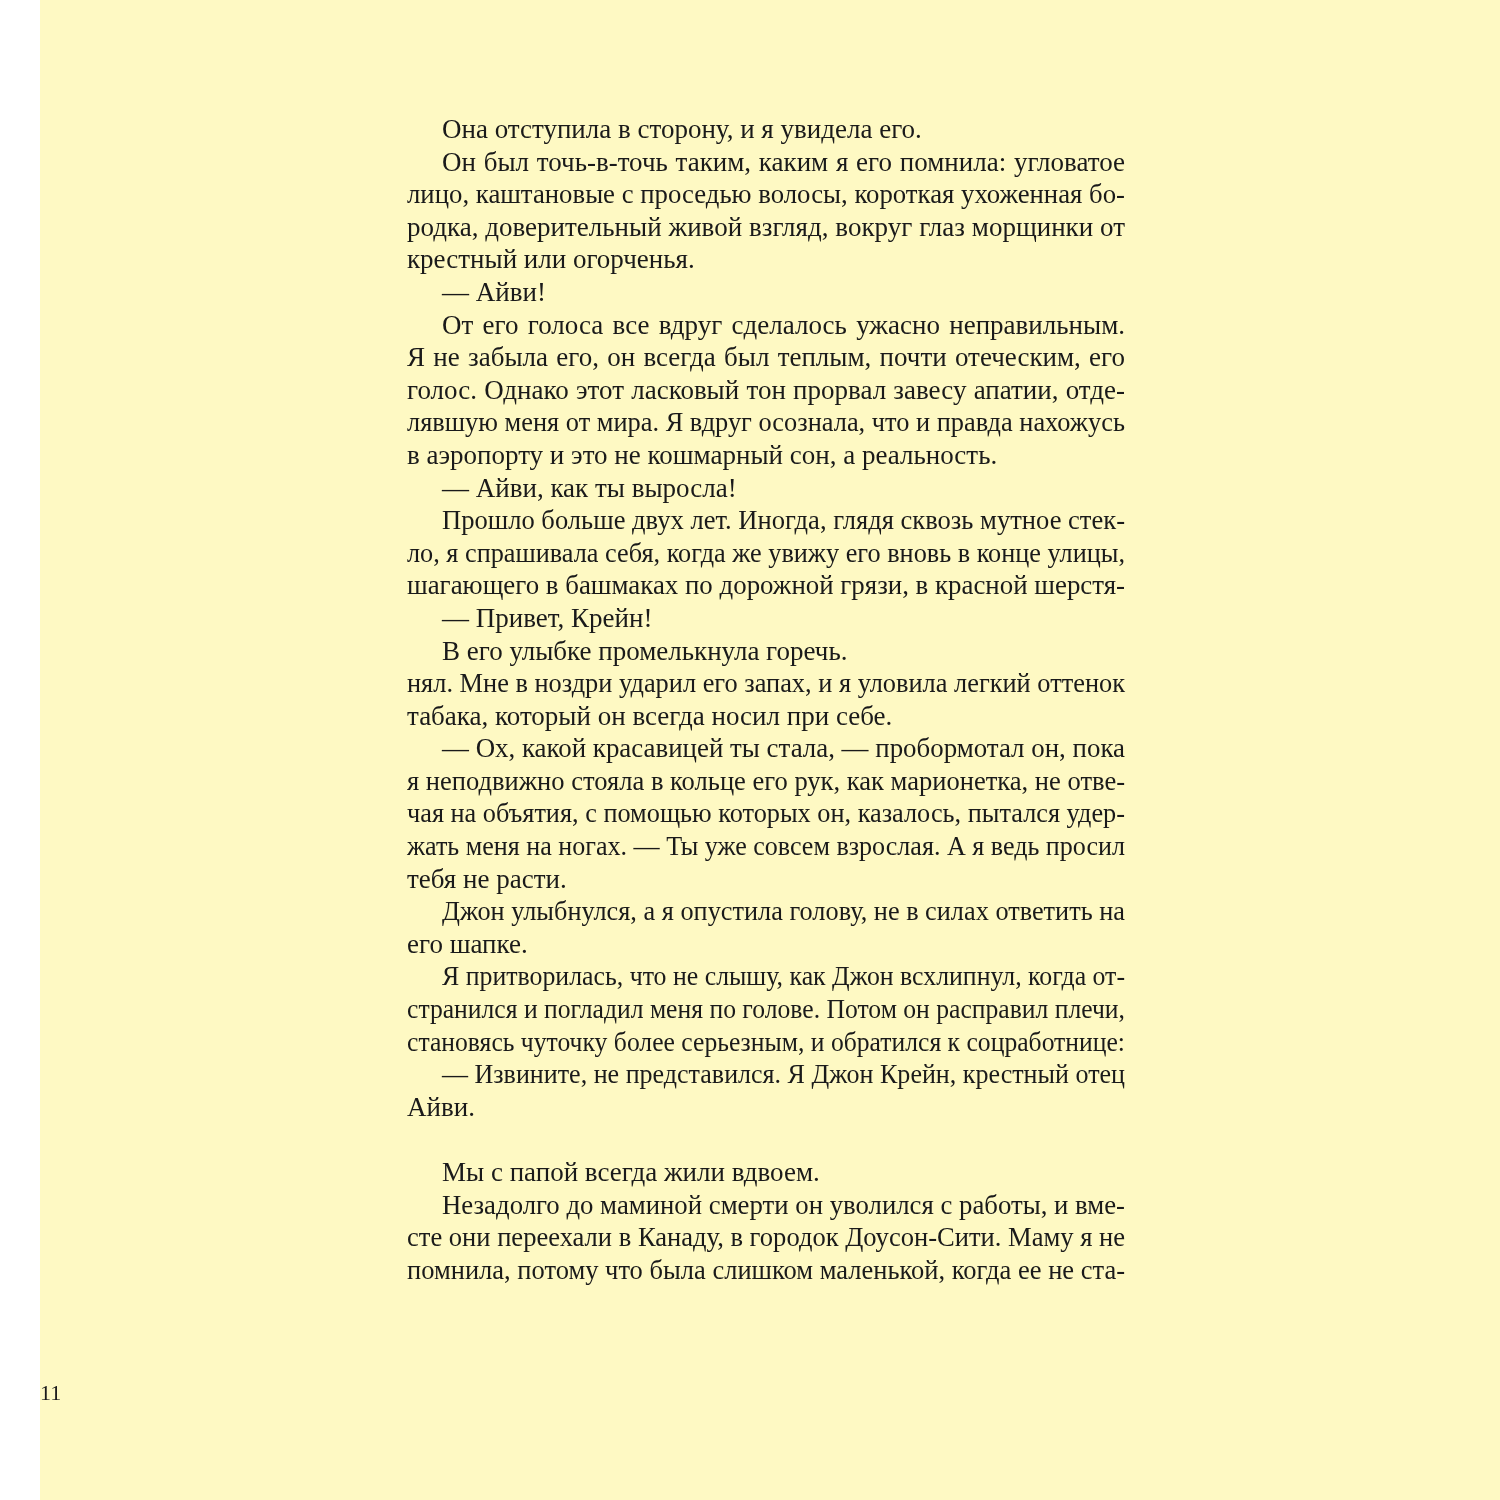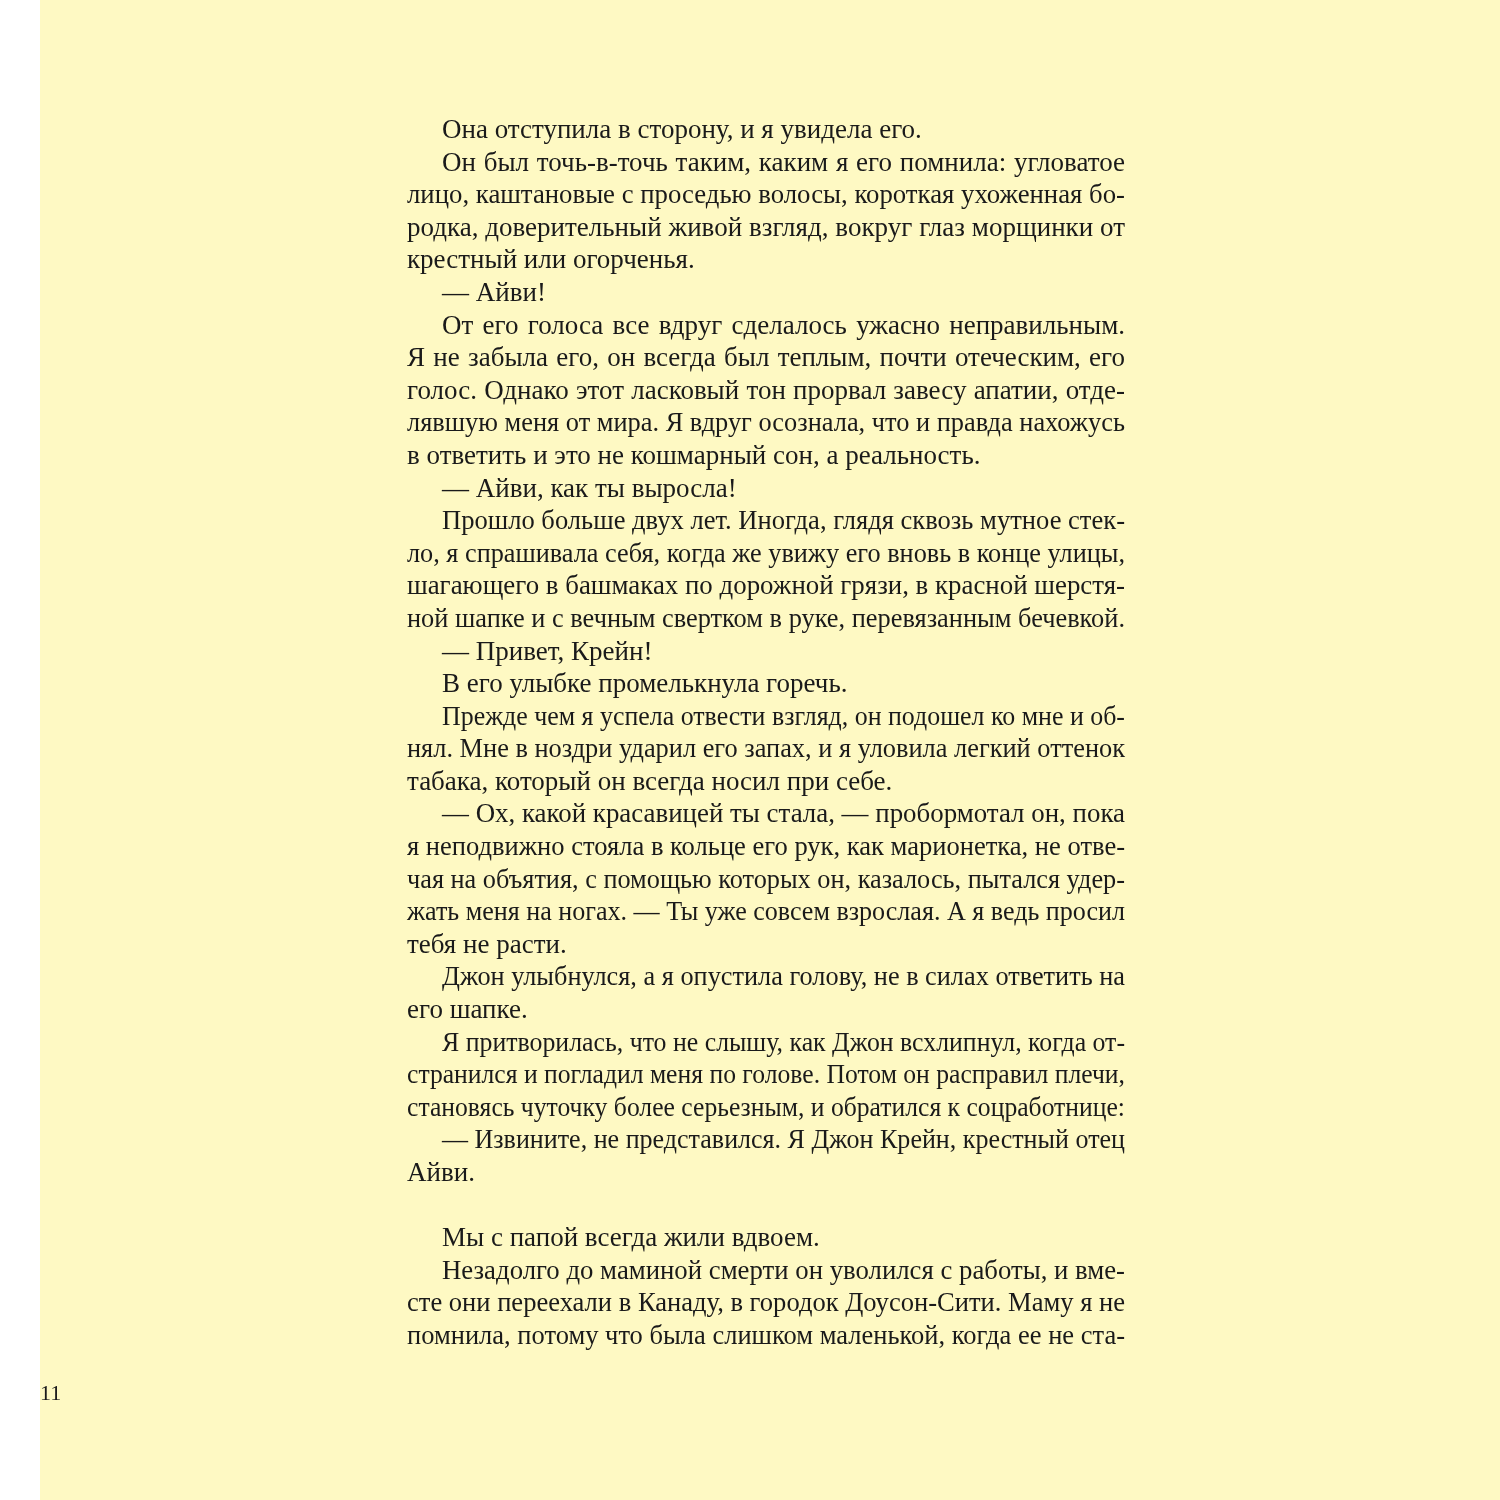--- a/index.html
+++ b/index.html
@@ -73,34 +73,32 @@
     <div class="line"><span style="display: inline-block; transform: scaleX(0.991435); transform-origin: left center;">лицо, каштановые с проседью волосы, короткая ухоженная бо-</span></div>
     <div class="line"><span style="word-spacing: 0px;">родка, доверительный живой взгляд, вокруг глаз морщинки от</span></div>
     <div class="line last"><span>крестный или огорченья.</span></div>
 
     <div class="line indent last"><span>— Айви!</span></div>
 
     <div class="line indent"><span style="word-spacing: 0px;">От его голоса все вдруг сделалось ужасно неправильным.</span></div>
     <div class="line"><span style="word-spacing: 0px;">Я не забыла его, он всегда был теплым, почти отеческим, его</span></div>
     <div class="line"><span style="word-spacing: 0px;">голос. Однако этот ласковый тон прорвал завесу апатии, отде-</span></div>
     <div class="line"><span style="display: inline-block; transform: scaleX(0.977016); transform-origin: left center;">лявшую меня от мира. Я вдруг осознала, что и правда нахожусь</span></div>
-    <div class="line last"><span>в ответить и это не кошмарный сон, а реальность.</span></div>
+    <div class="line last"><span>в аэропорту и это не кошмарный сон, а реальность.</span></div>
 
     <div class="line indent last"><span>— Айви, как ты выросла!</span></div>
 
     <div class="line indent"><span style="display: inline-block; transform: scaleX(0.983685); transform-origin: left center;">Прошло больше двух лет. Иногда, глядя сквозь мутное стек-</span></div>
     <div class="line"><span style="display: inline-block; transform: scaleX(0.972776); transform-origin: left center;">ло, я спрашивала себя, когда же увижу его вновь в конце улицы,</span></div>
     <div class="line"><span style="display: inline-block; transform: scaleX(0.995429); transform-origin: left center;">шагающего в башмаках по дорожной грязи, в красной шерстя-</span></div>
-    <div class="line last"><span style="display: inline-block; transform: scaleX(0.977016); transform-origin: left center;">ной шапке и с вечным свертком в руке, перевязанным бечевкой.</span></div>
 
     <div class="line indent last"><span>— Привет, Крейн!</span></div>
 
     <div class="line indent last"><span>В его улыбке промелькнула горечь.</span></div>
 
-    <div class="line indent"><span style="display: inline-block; transform: scaleX(0.959228); transform-origin: left center;">Прежде чем я успела отвести взгляд, он подошел ко мне и об-</span></div>
     <div class="line"><span style="display: inline-block; transform: scaleX(0.976456); transform-origin: left center;">нял. Мне в ноздри ударил его запах, и я уловила легкий оттенок</span></div>
     <div class="line last"><span>табака, который он всегда носил при себе.</span></div>
 
     <div class="line indent"><span style="display: inline-block; transform: scaleX(0.996308); transform-origin: left center;">— Ох, какой красавицей ты стала, — пробормотал он, пока</span></div>
     <div class="line"><span style="display: inline-block; transform: scaleX(0.983057); transform-origin: left center;">я неподвижно стояла в кольце его рук, как марионетка, не отве-</span></div>
     <div class="line"><span style="display: inline-block; transform: scaleX(0.973436); transform-origin: left center;">чая на объятия, с помощью которых он, казалось, пытался удер-</span></div>
     <div class="line"><span style="display: inline-block; transform: scaleX(0.965358); transform-origin: left center;">жать меня на ногах. — Ты уже совсем взрослая. А я ведь просил</span></div>
     <div class="line last"><span>тебя не расти.</span></div>
 
     <div class="line indent"><span style="display: inline-block; transform: scaleX(0.973997); transform-origin: left center;">Джон улыбнулся, а я опустила голову, не в силах ответить на</span></div>

